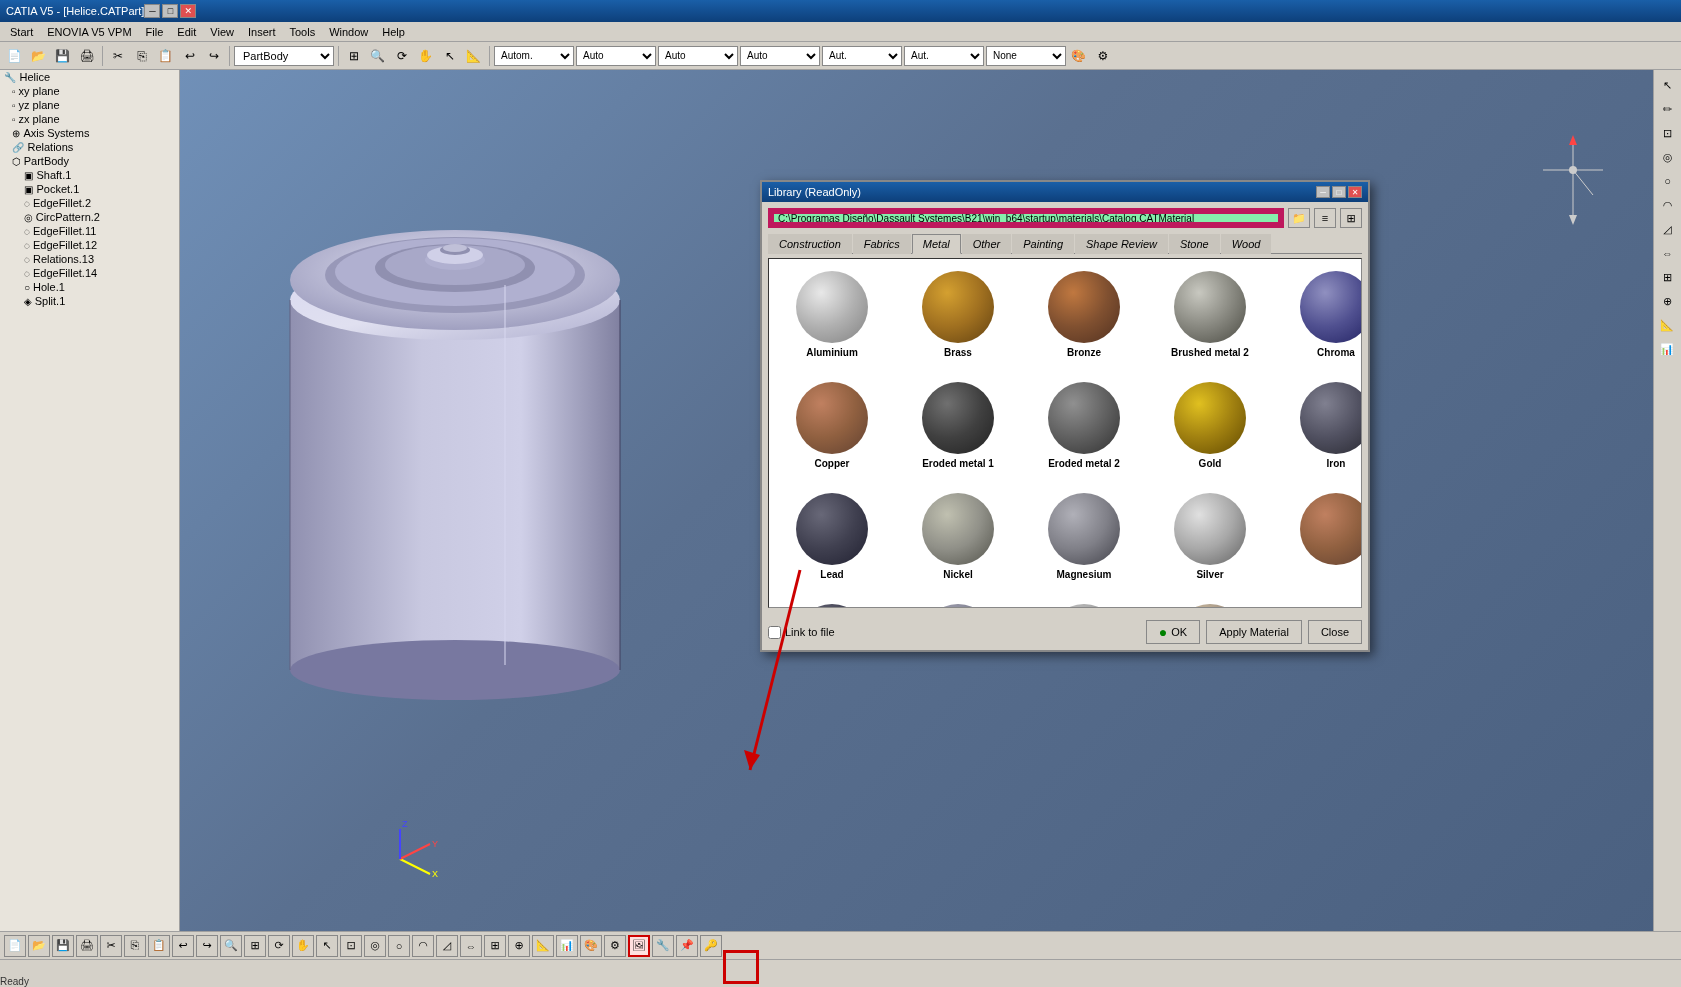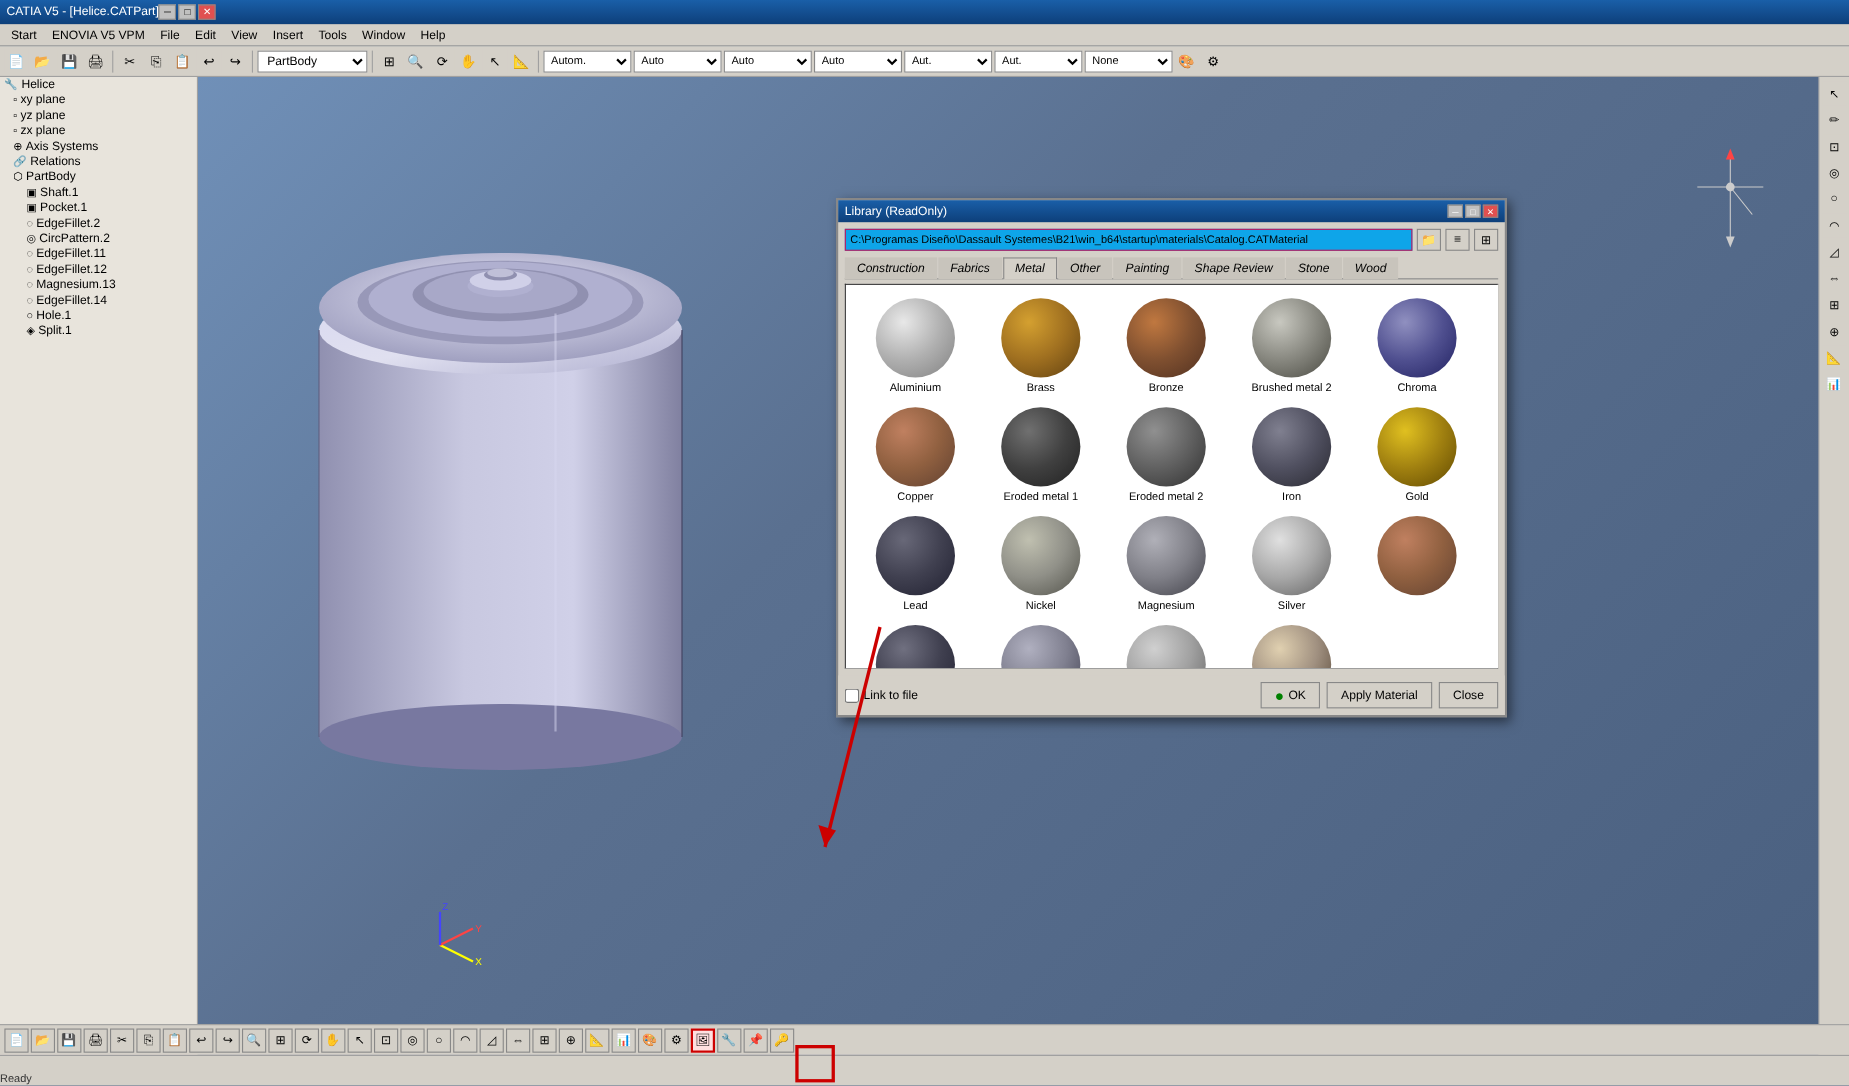--- a/index.html
+++ b/index.html
@@ -229,22 +229,22 @@
 
     #path-bar {
       display: flex;
       align-items: center;
       margin-bottom: 6px;
       gap: 4px;
     }
     #path-input {
       flex: 1;
       height: 20px;
-      border: 1px solid #be185d;
-      background: #0ea5e9;
+      border: 6px solid #be185d;
+      background: #86efac;
       padding: 0 4px;
       font-size: 10px;
     }
     .path-btn {
       width: 22px; height: 20px;
       background: #d4d0c8;
       border: 1px solid #888;
       display: flex; align-items: center; justify-content: center;
       cursor: pointer;
       font-size: 11px;
@@ -279,22 +279,23 @@
       border: 1px inset #888;
       background: white;
       height: 350px;
       overflow-y: auto;
       overflow-x: auto;
       position: relative;
     }
     #material-grid {
       display: grid;
       grid-template-columns: repeat(5, 110px);
-      gap: 4px;
+      gap: 16px;
       padding: 8px;
+      font-weight: bold;
     }
     .material-item {
       display: flex;
       flex-direction: column;
       align-items: center;
       cursor: pointer;
       padding: 4px;
     }
     .material-sphere {
       width: 72px;
@@ -575,21 +576,21 @@
     <div class="tree-item tree-indent-2">
       <span class="tree-icon">◌</span>
       <span>EdgeFillet.11</span>
     </div>
     <div class="tree-item tree-indent-2">
       <span class="tree-icon">◌</span>
       <span>EdgeFillet.12</span>
     </div>
     <div class="tree-item tree-indent-2">
       <span class="tree-icon">◌</span>
-      <span>Magnesium.13</span>
+      <span>Relations.13</span>
     </div>
     <div class="tree-item tree-indent-2">
       <span class="tree-icon">◌</span>
       <span>EdgeFillet.14</span>
     </div>
     <div class="tree-item tree-indent-2">
       <span class="tree-icon">○</span>
       <span>Hole.1</span>
     </div>
     <div class="tree-item tree-indent-2">
@@ -749,26 +750,26 @@
           </div>
           <div class="material-item">
             <div class="material-sphere sph-eroded-metal-1"></div>
             <div class="material-label">Eroded metal 1</div>
           </div>
           <div class="material-item">
             <div class="material-sphere sph-eroded-metal-2"></div>
             <div class="material-label">Eroded metal 2</div>
           </div>
           <div class="material-item">
+            <div class="material-sphere sph-gold"></div>
+            <div class="material-label">Gold</div>
+          </div>
+          <div class="material-item">
             <div class="material-sphere sph-iron"></div>
             <div class="material-label">Iron</div>
-          </div>
-          <div class="material-item">
-            <div class="material-sphere sph-gold"></div>
-            <div class="material-label">Gold</div>
           </div>
           <div class="material-item">
             <div class="material-sphere sph-lead"></div>
             <div class="material-label">Lead</div>
           </div>
           <div class="material-item">
             <div class="material-sphere sph-nickel"></div>
             <div class="material-label">Nickel</div>
           </div>
           <div class="material-item">

